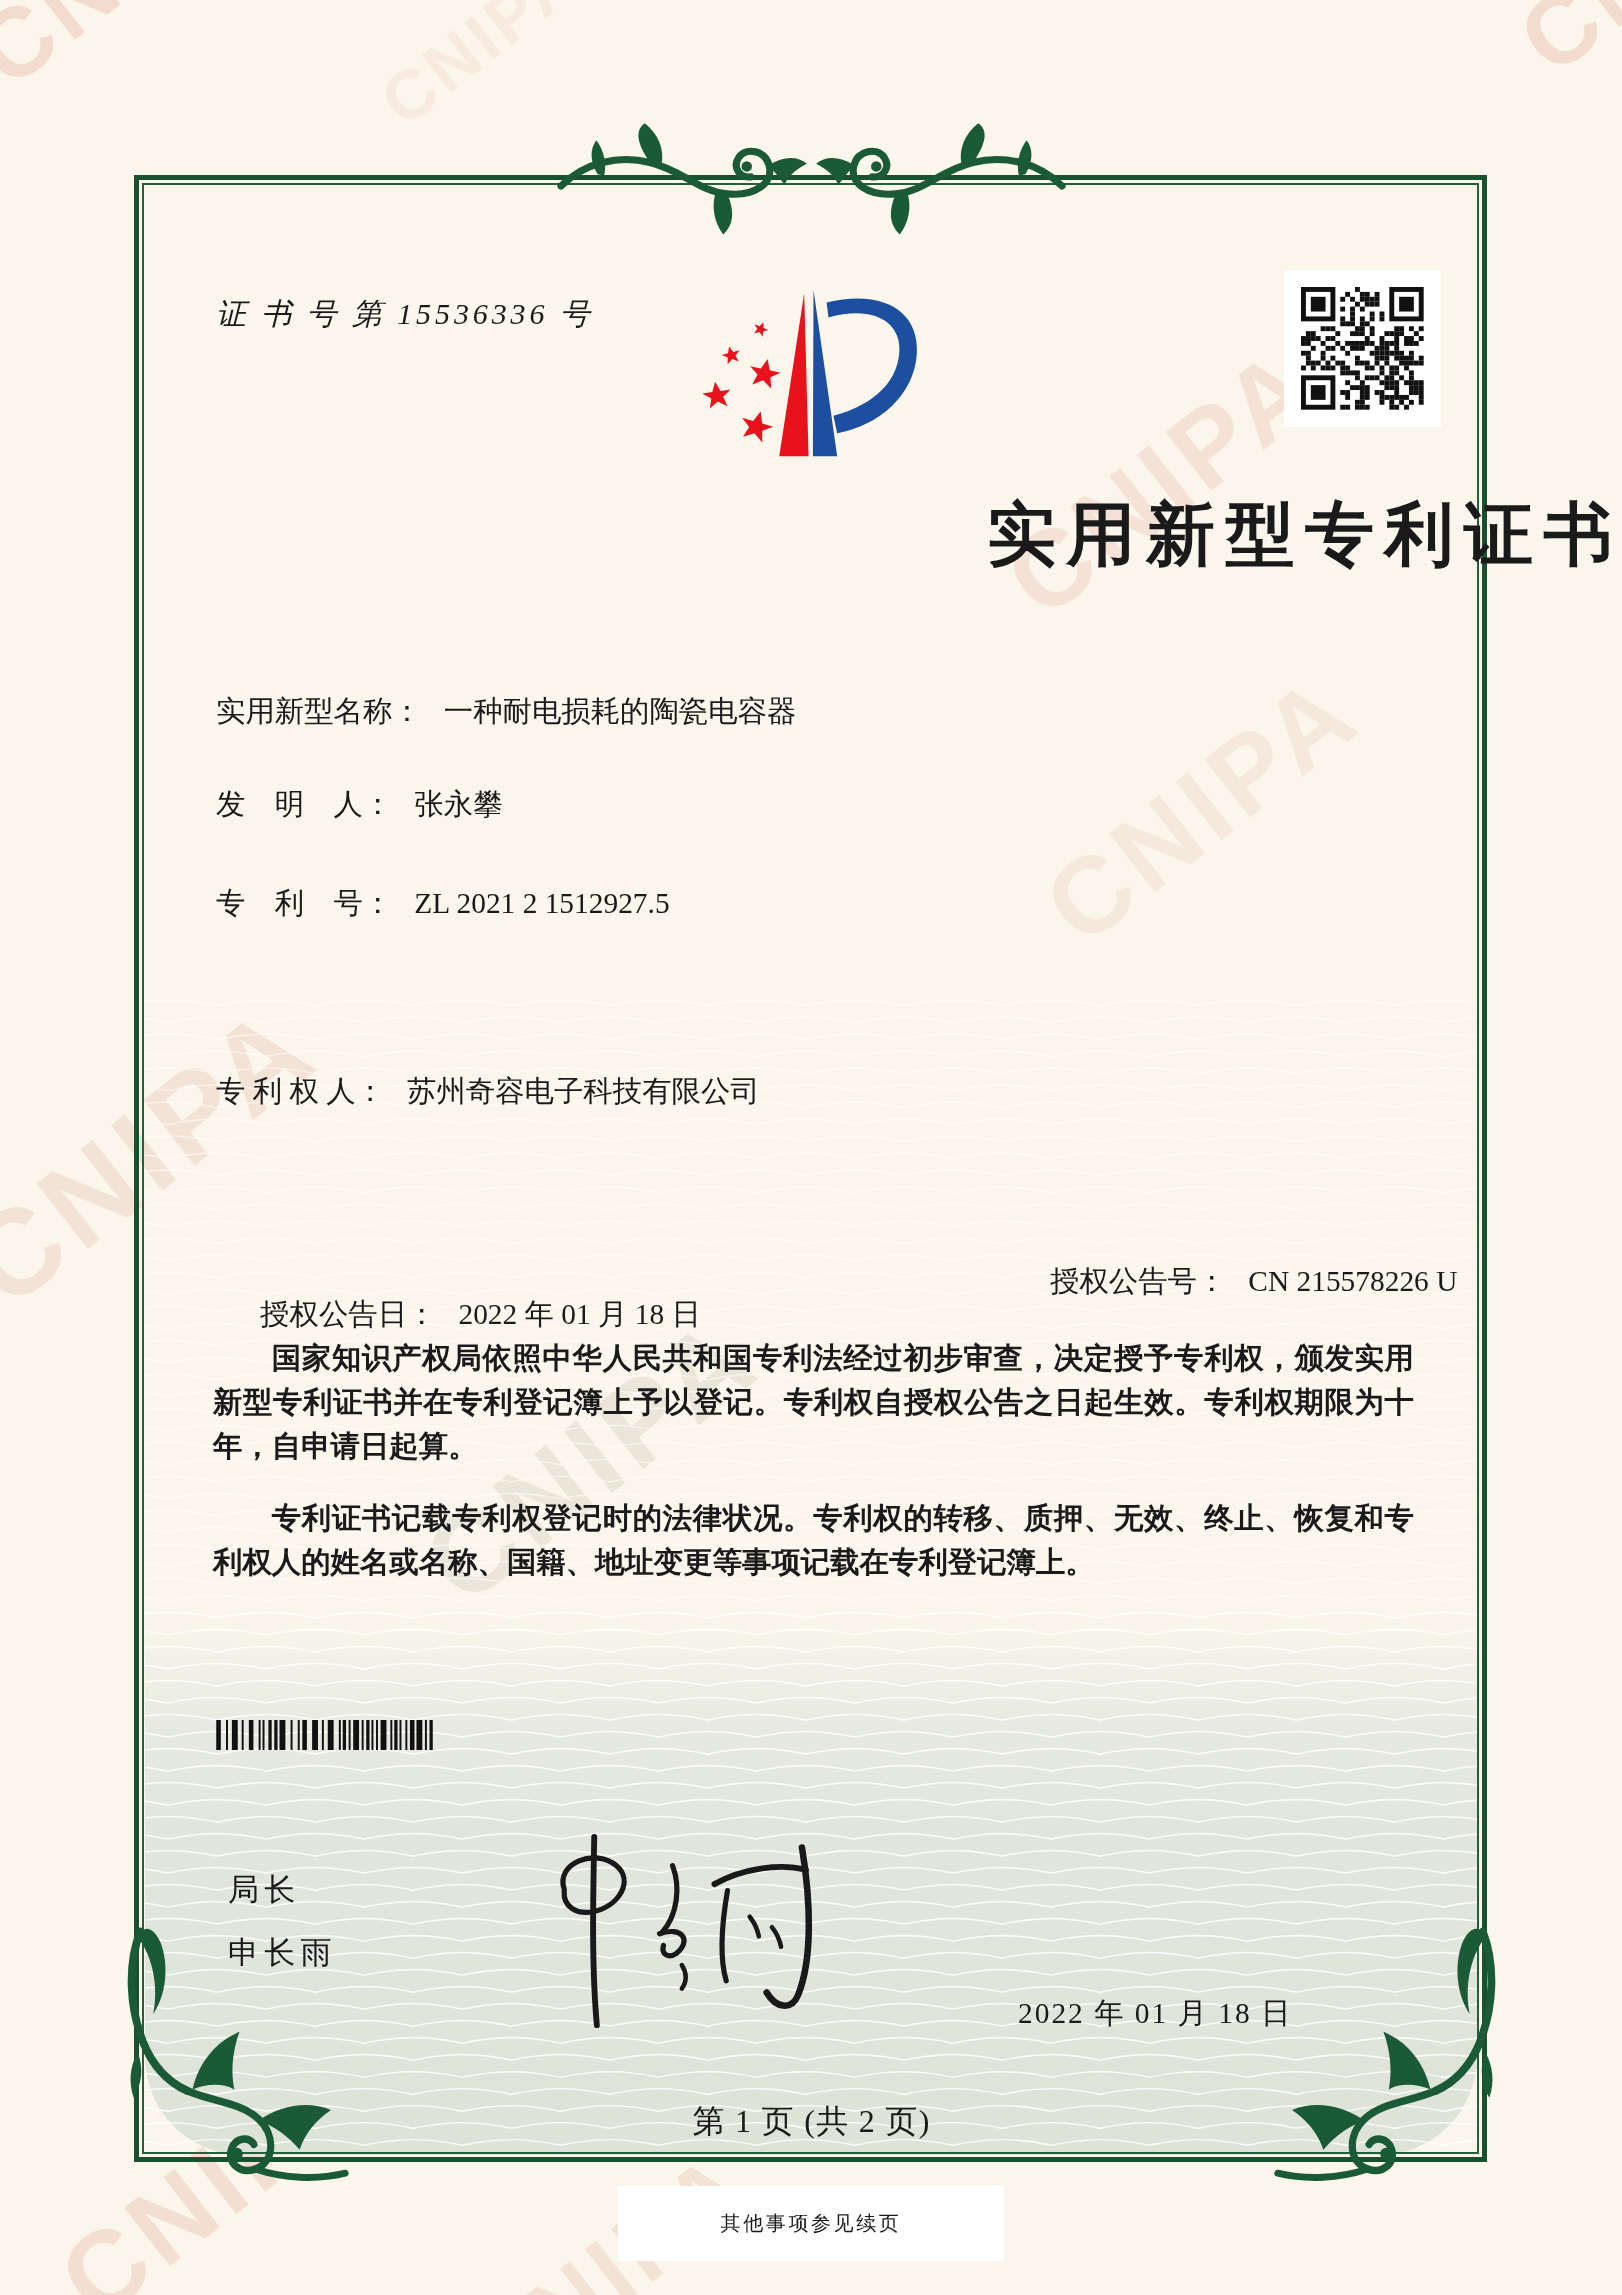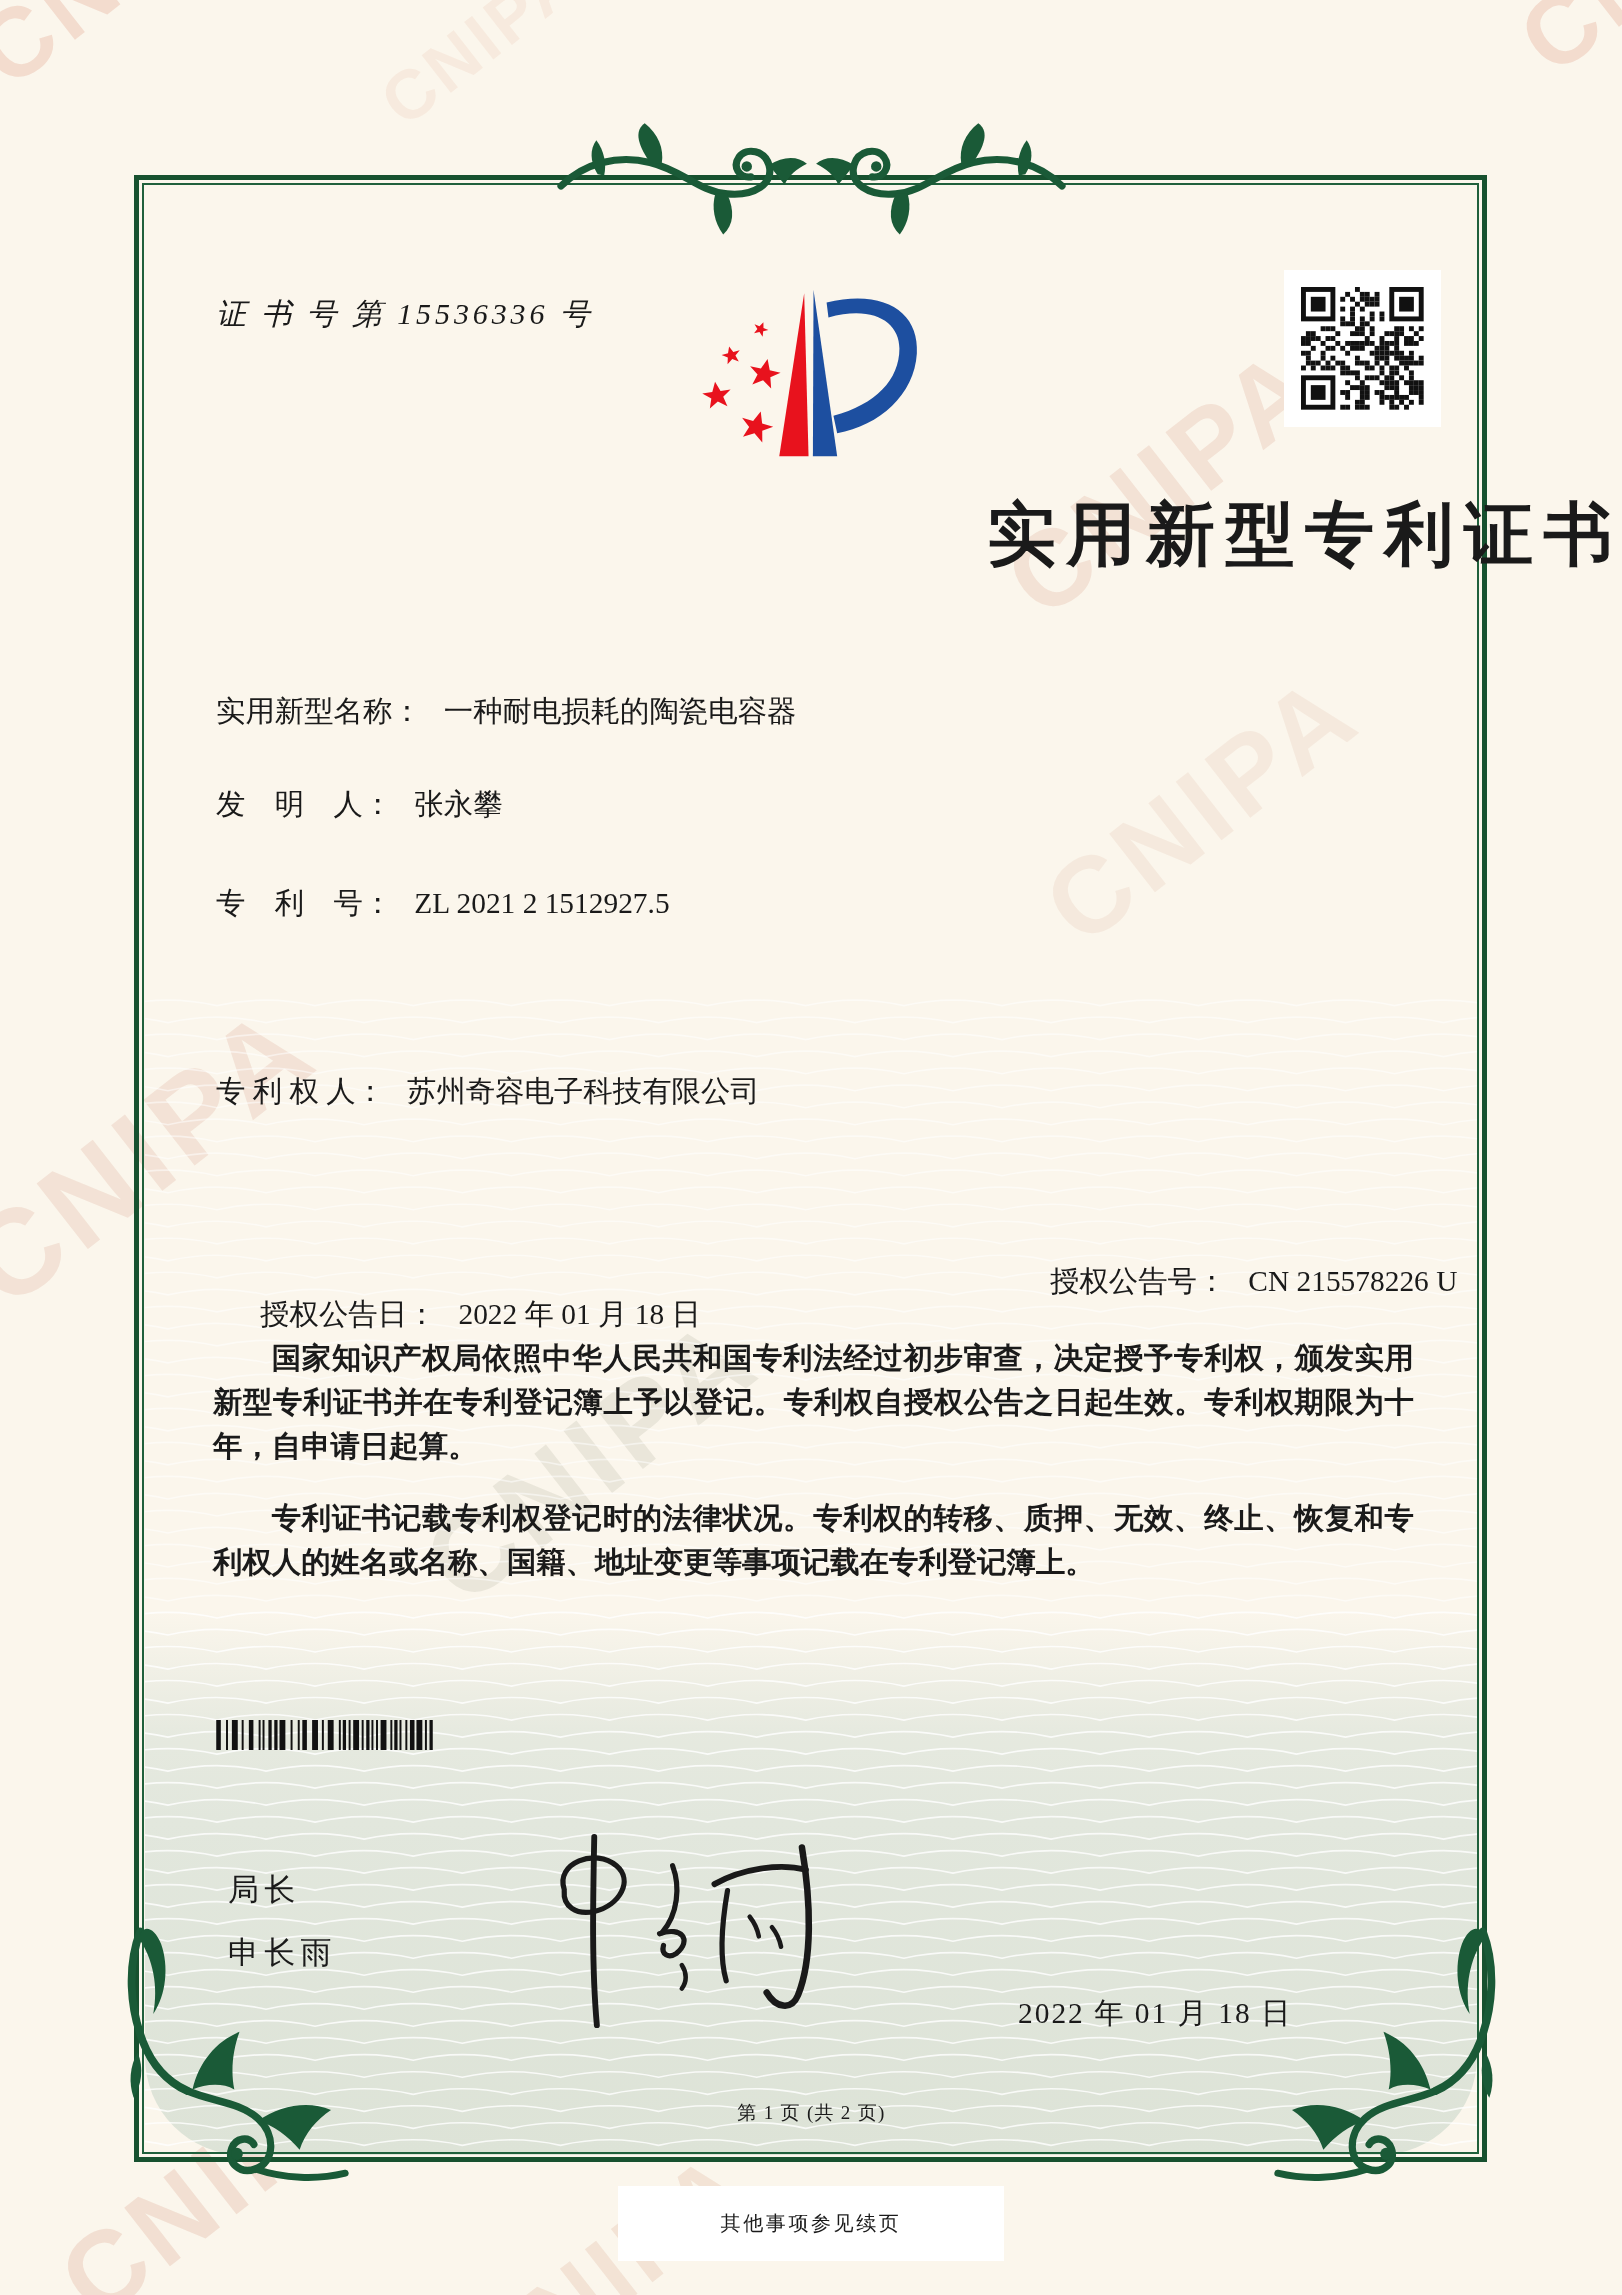--- a/index.html
+++ b/index.html
@@ -27,21 +27,21 @@
   .row .val{margin-left:22px;}
   .grant2{position:absolute;left:834px;top:0;white-space:pre;}
   .paras{position:absolute;left:213px;top:1336px;width:1201px;font-size:29.4px;line-height:44px;
          text-align:justify;font-weight:bold;}
   .paras p{margin:0;text-indent:2em;}
   .paras p + p{margin-top:28px;}
   .barcode{position:absolute;left:216px;top:1720px;}
   .officer{position:absolute;left:228px;font-size:31px;letter-spacing:5.2px;white-space:pre;}
   .sig{position:absolute;left:517px;top:1824px;}
   .sign-date{position:absolute;left:1018px;top:1994px;font-size:29.4px;letter-spacing:2px;white-space:pre;}
-  .pageinfo{position:absolute;left:0;top:2100px;width:100%;text-align:center;font-size:19px;
+  .pageinfo{position:absolute;left:0;top:2100px;width:100%;text-align:center;font-size:32px;
             letter-spacing:1.3px;white-space:pre;}
   .contnote{position:absolute;z-index:6;left:618px;top:2186px;width:386px;height:75px;background:#ffffff;
             display:flex;align-items:center;justify-content:center;font-size:20px;letter-spacing:2.6px;white-space:pre;}
 </style>
 </head>
 <body>
 
 <div class="page">
 
   <div class="wm" style="left:-46px;top:19.6px;font-size:98px;color:rgba(225,160,135,.30);">CNIPA</div>

